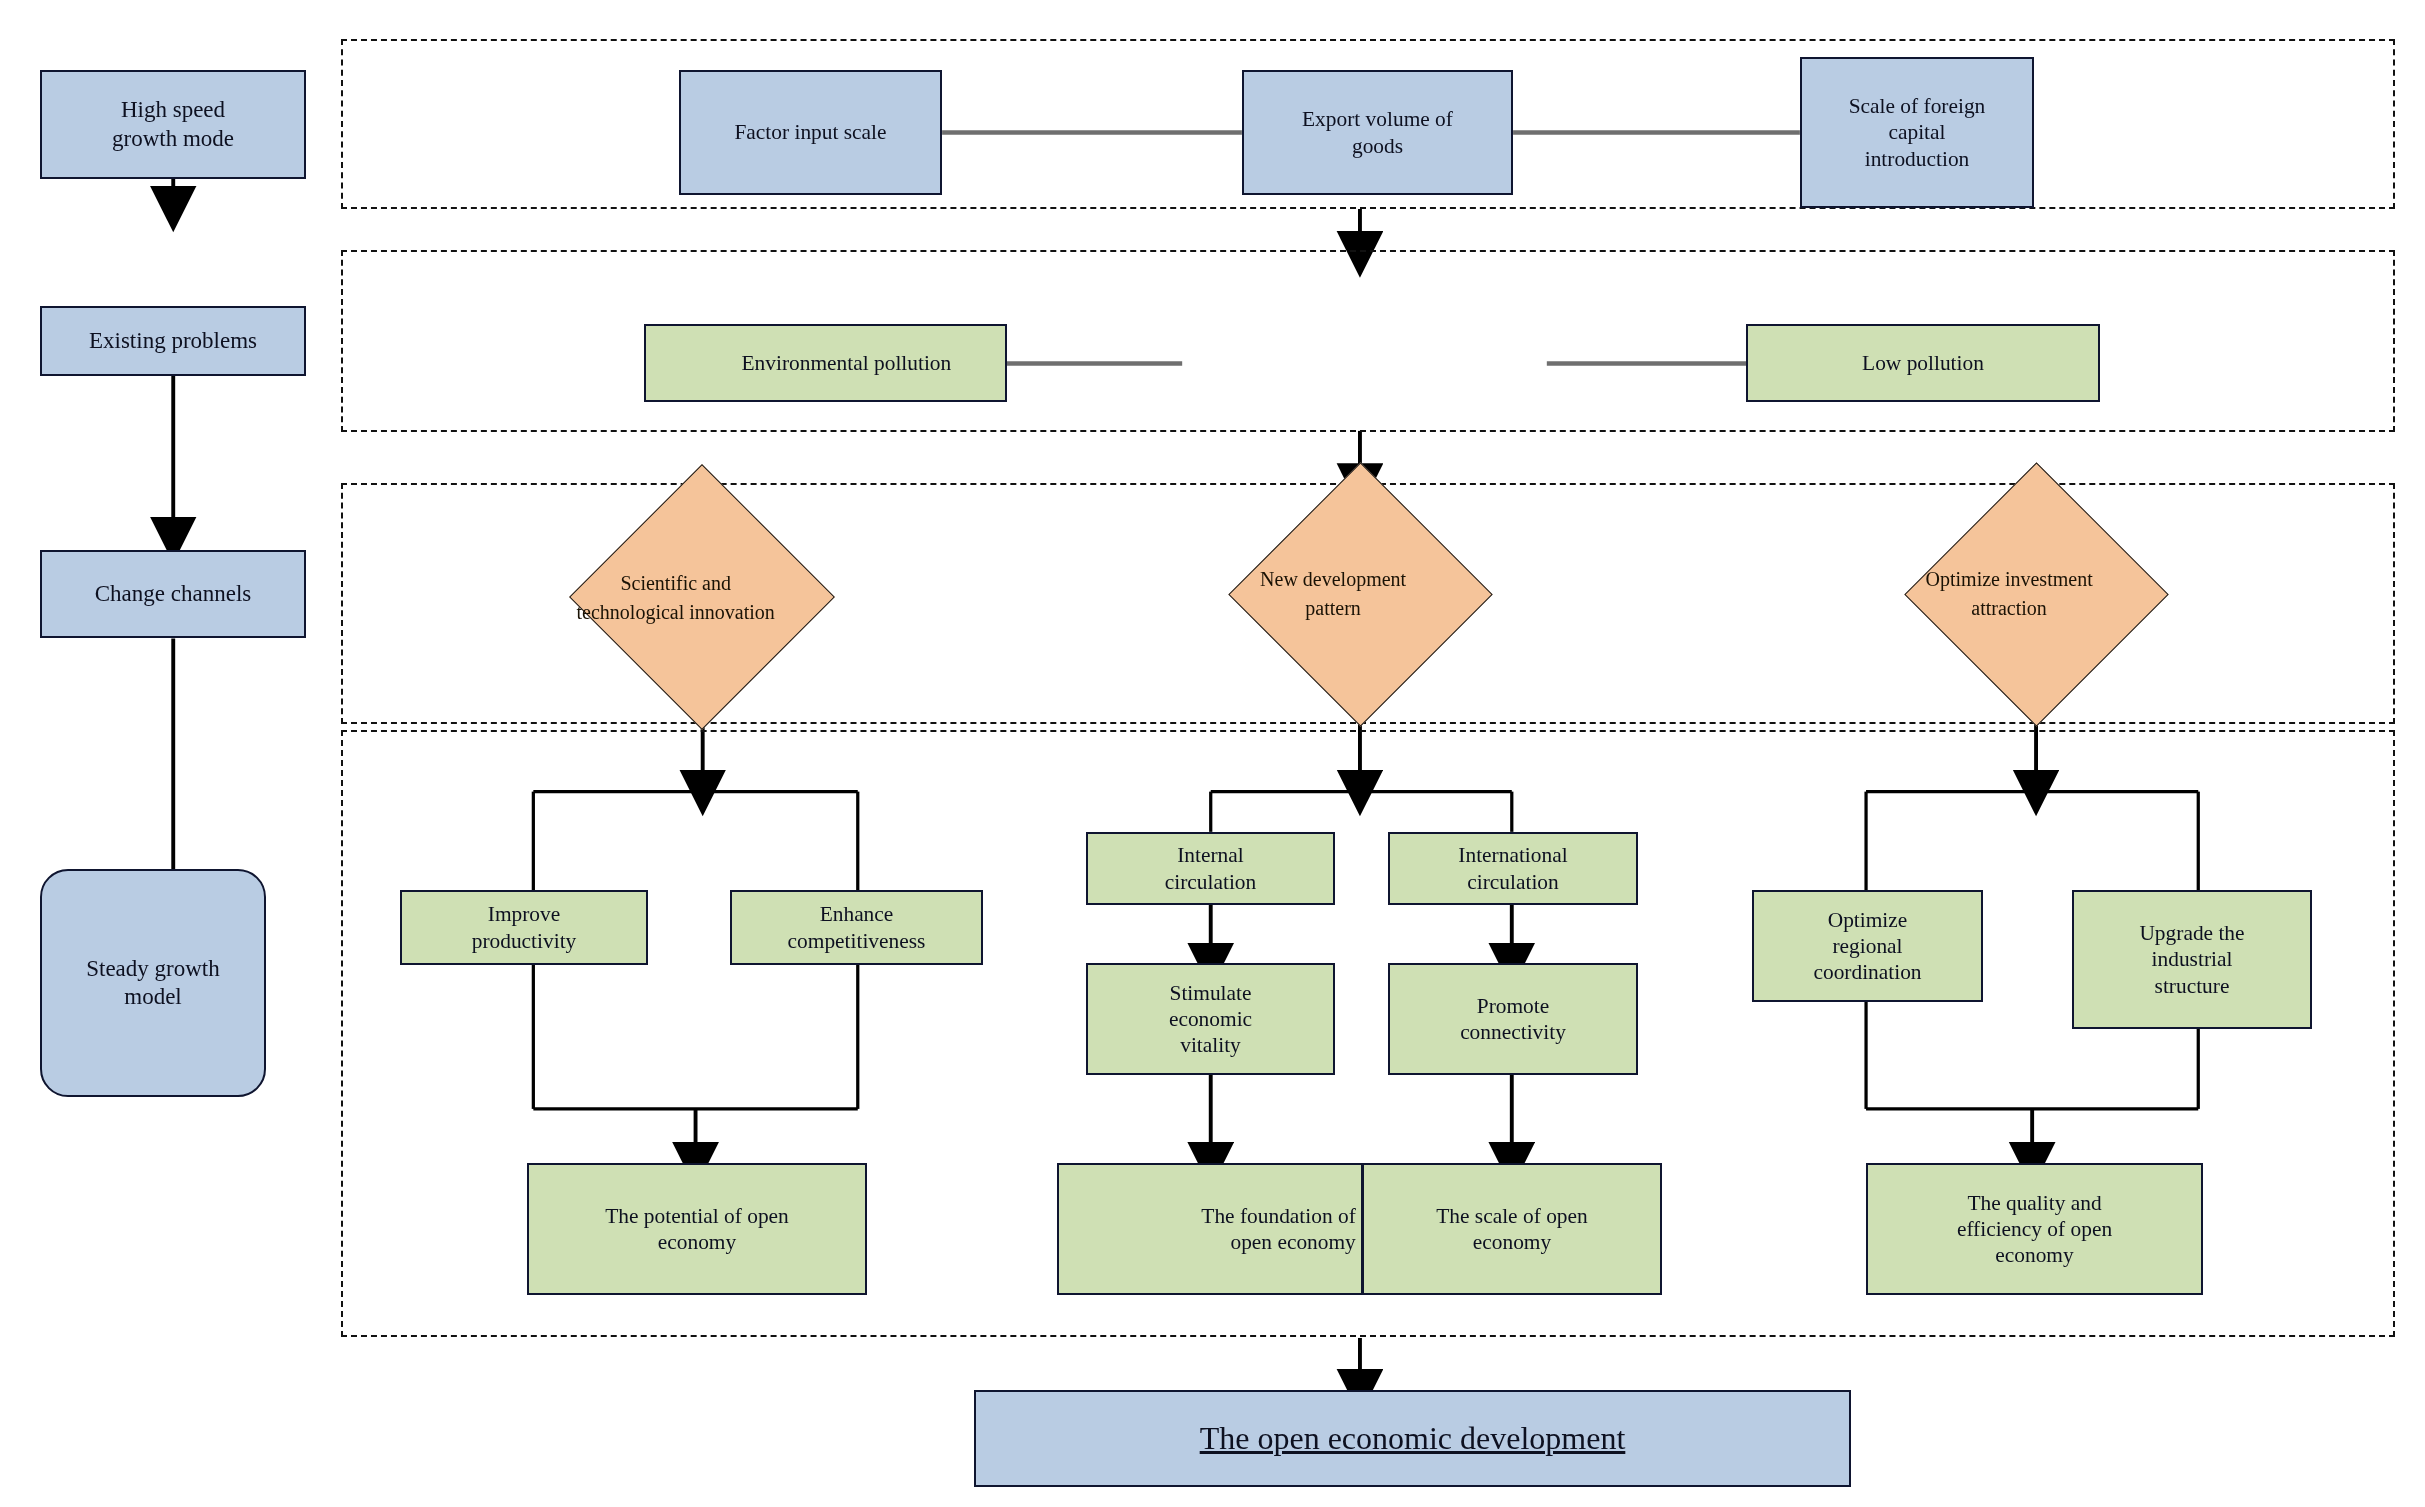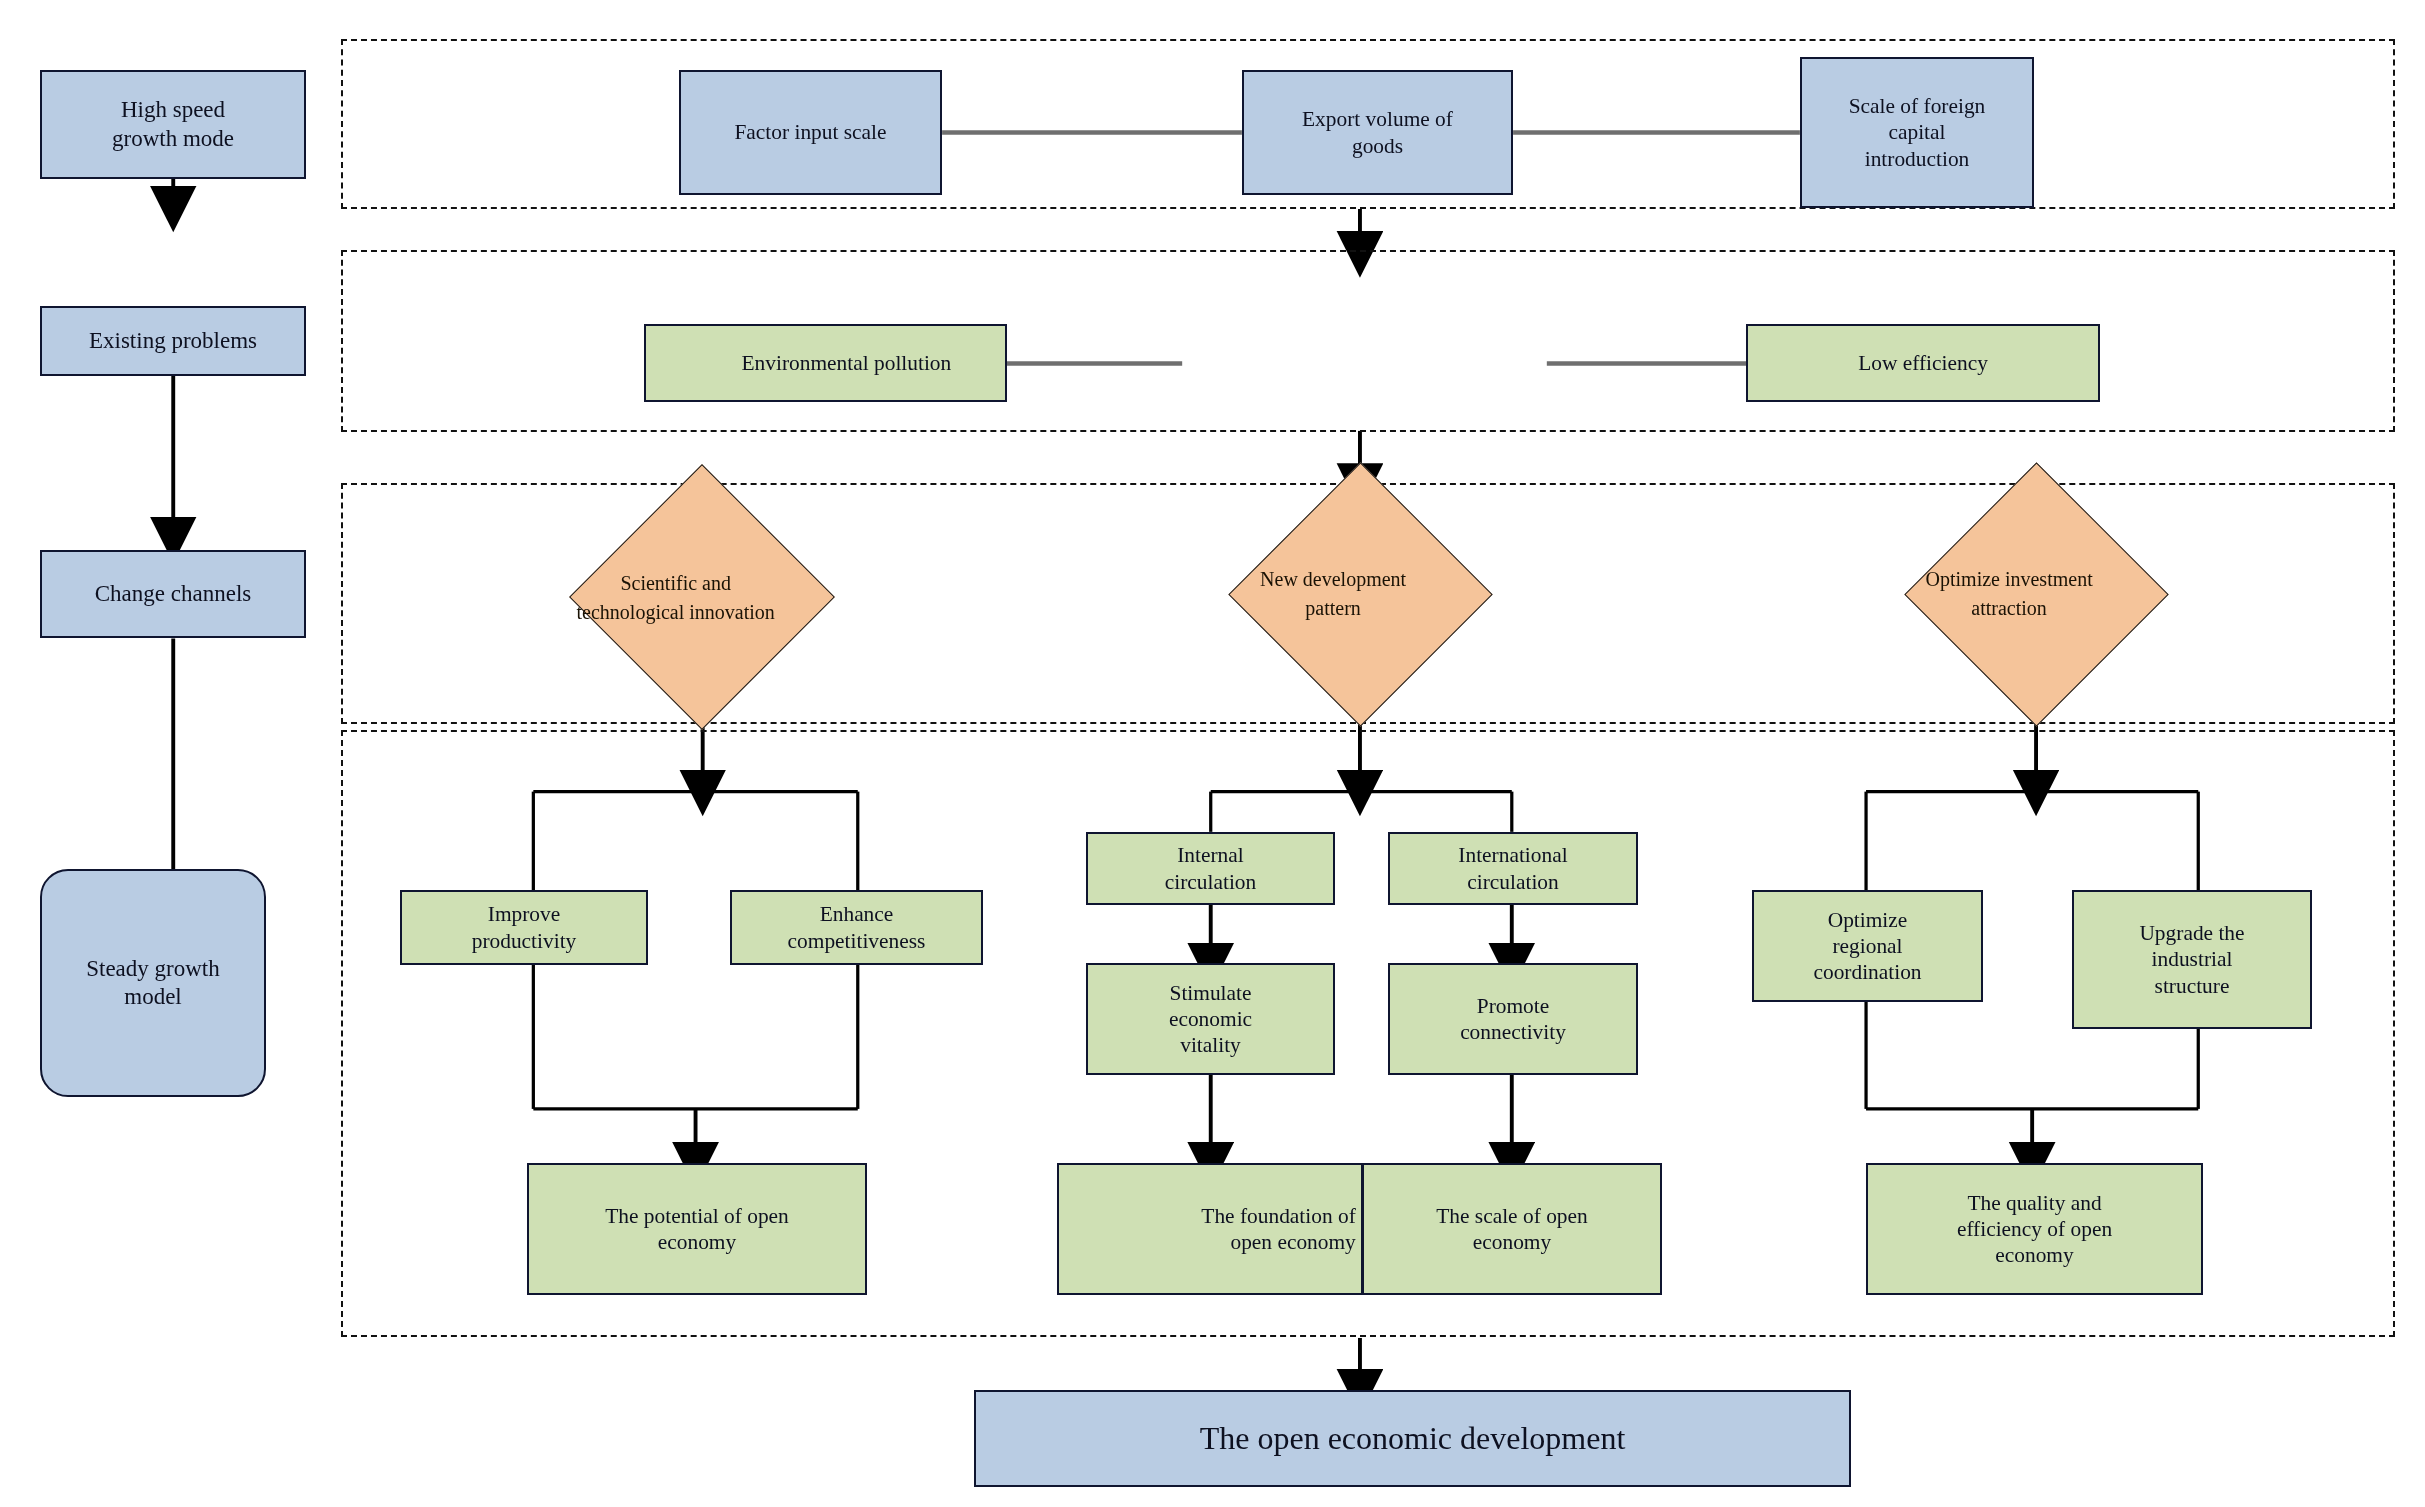--- a/index.html
+++ b/index.html
@@ -118,21 +118,21 @@
     <span>Export volume of<br>goods</span>
   </div>
   <div class="node blue fs32" style="left:1800px;top:57px;width:234px;height:151px;">
     <span>Scale of foreign<br>capital<br>introduction</span>
   </div>
 
   <div class="node green fs32" style="left:644px;top:324px;width:363px;height:78px;padding-left:47px;">
     <span>Environmental pollution</span>
   </div>
   <div class="node green fs32" style="left:1746px;top:324px;width:354px;height:78px;">
-    <span>Low efficiency</span>
+    <span>Low pollution</span>
   </div>
 
   <div class="diamond" style="left:511px;top:513px;width:383px;height:169px;">
     <div class="dshape" style="width:188px;height:188px;left:97px;top:-9.7px;"></div>
     <div class="dlabel fs30">Scientific and<br>technological innovation</div>
   </div>
   <div class="diamond" style="left:1168px;top:513px;width:384px;height:162px;">
     <div class="dshape" style="width:187px;height:187px;left:99px;top:-12.3px;"></div>
     <div class="dlabel fs30">New development<br>pattern</div>
   </div>
@@ -173,18 +173,18 @@
   <div class="node green fs32" style="left:1752px;top:890px;width:231px;height:112px;">
     <span>Optimize<br>regional<br>coordination</span>
   </div>
   <div class="node green fs32" style="left:2072px;top:890px;width:240px;height:139px;">
     <span>Upgrade the<br>industrial<br>structure</span>
   </div>
   <div class="node green fs32" style="left:1866px;top:1163px;width:337px;height:132px;">
     <span>The quality and<br>efficiency of open<br>economy</span>
   </div>
 
-  <div class="node blue fs48" style="left:974px;top:1390px;width:877px;height:97px;">
+  <div class="node blue fs48" style="left:974px;top:1390px;width:877px;height:97px;text-decoration:underline;">
     <span>The open economic development</span>
   </div>
 
 </div>
 
 
 </body></html>

